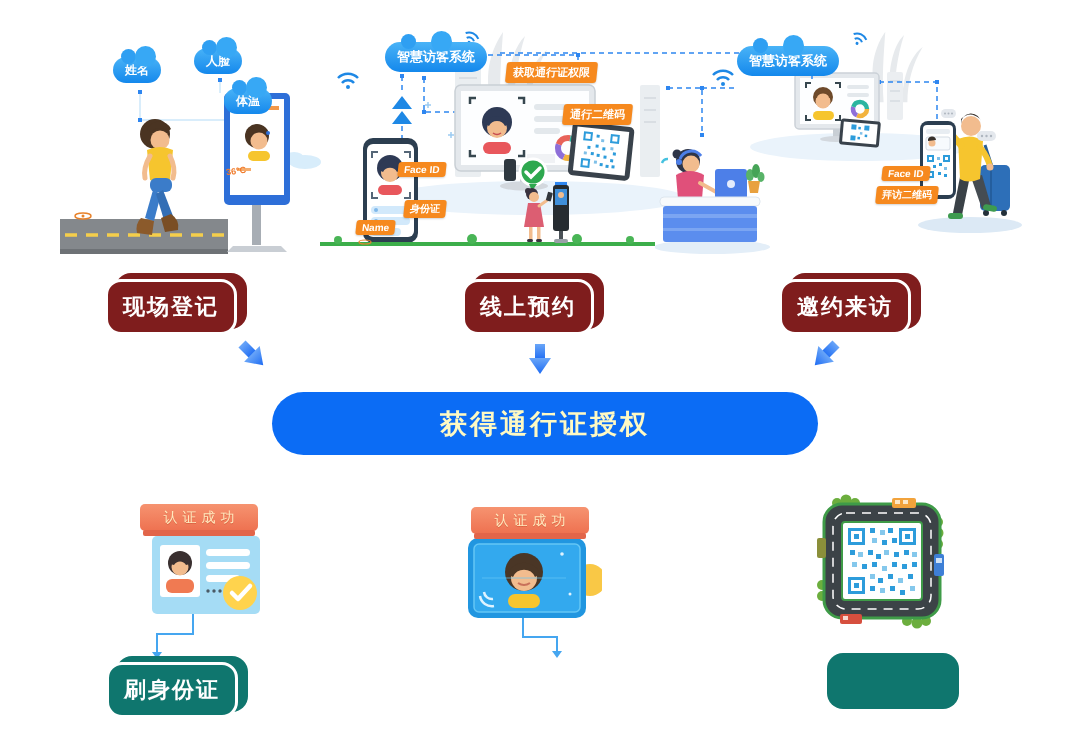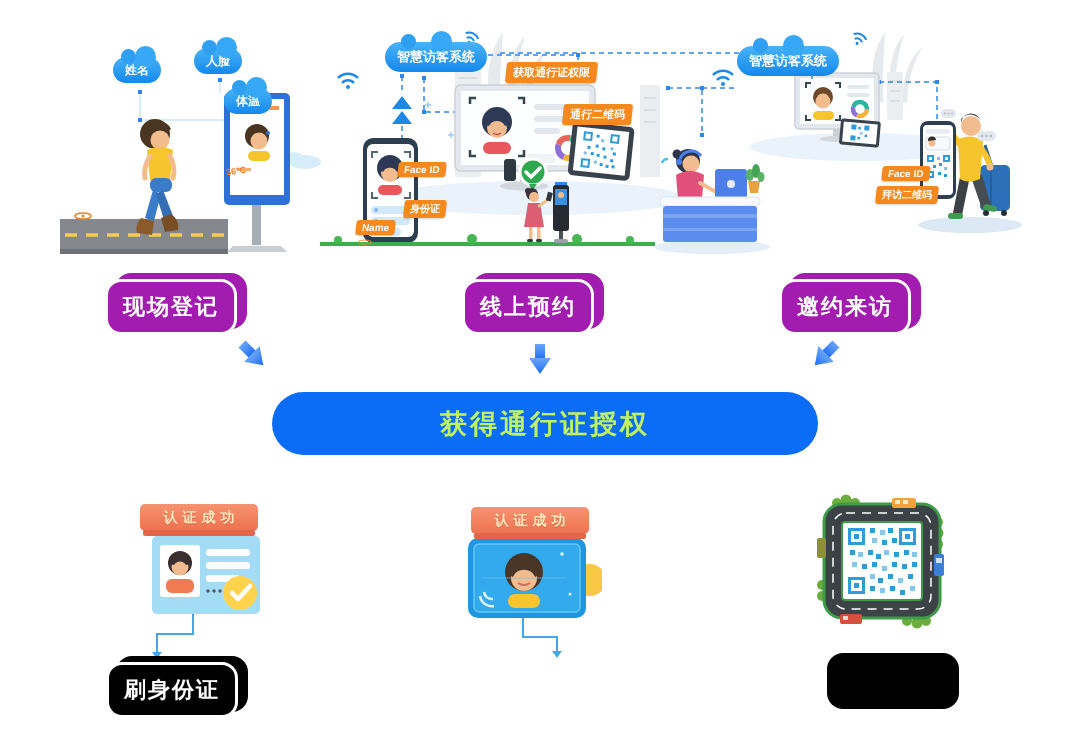--- a/index.html
+++ b/index.html
@@ -23,32 +23,32 @@
        padding:2px 6px;border-radius:3px;transform:skewX(-6deg);z-index:4;white-space:nowrap;
        box-shadow:0 1px 2px rgba(0,0,0,.18);}
   .tag-lg{font-size:11px;padding:3px 7px;}
 
   
   .layered{position:absolute;width:142px;height:62px;z-index:3;}
   .layered .back{position:absolute;left:10px;top:0;width:132px;height:56px;border-radius:16px;}
   .layered .front{position:absolute;left:0;top:6px;width:132px;height:56px;border-radius:16px;
       border:3px solid #fff;box-sizing:border-box;display:flex;align-items:center;justify-content:center;
       color:#fff;font-size:22px;font-weight:700;letter-spacing:2px;}
-  .orange .back,.orange .front{background:#a21caf;}
-  .purple .back,.purple .front{background:#000000;}
+  .orange .back,.orange .front{background:#7f1d1d;}
+  .purple .back,.purple .front{background:#0f766e;}
 
   
   .pill{position:absolute;left:272px;top:392px;width:546px;height:63px;border-radius:32px;
         background:#0B6CF5;display:flex;align-items:center;justify-content:center;
-        color:#bef264;font-size:27px;font-weight:700;letter-spacing:3px;z-index:3;}
+        color:#fef9c3;font-size:27px;font-weight:700;letter-spacing:3px;z-index:3;}
 
   
   .verify-banner{position:absolute;width:118px;height:27px;border-radius:5px;z-index:3;
         background:linear-gradient(180deg,#F69370,#EE7150);display:flex;align-items:center;justify-content:center;
-        color:#FFE9BE;font-weight:700;font-size:14px;letter-spacing:5px;text-indent:5px;
+        color:#FFE9BE;font-weight:400;font-size:14px;letter-spacing:5px;text-indent:5px;
         text-shadow:0 1px 0 rgba(190,70,40,.45);}
   .verify-banner::after{content:"";position:absolute;left:3px;right:3px;bottom:-5px;height:6px;
         background:#E2654A;border-radius:2px;}
 
   .kiosk-reading{position:absolute;left:226px;top:166px;color:#F07A2A;font-size:9px;font-weight:700;
         transform:rotate(-8deg);z-index:4;}
 </style>
 </head>
 <body>
 

